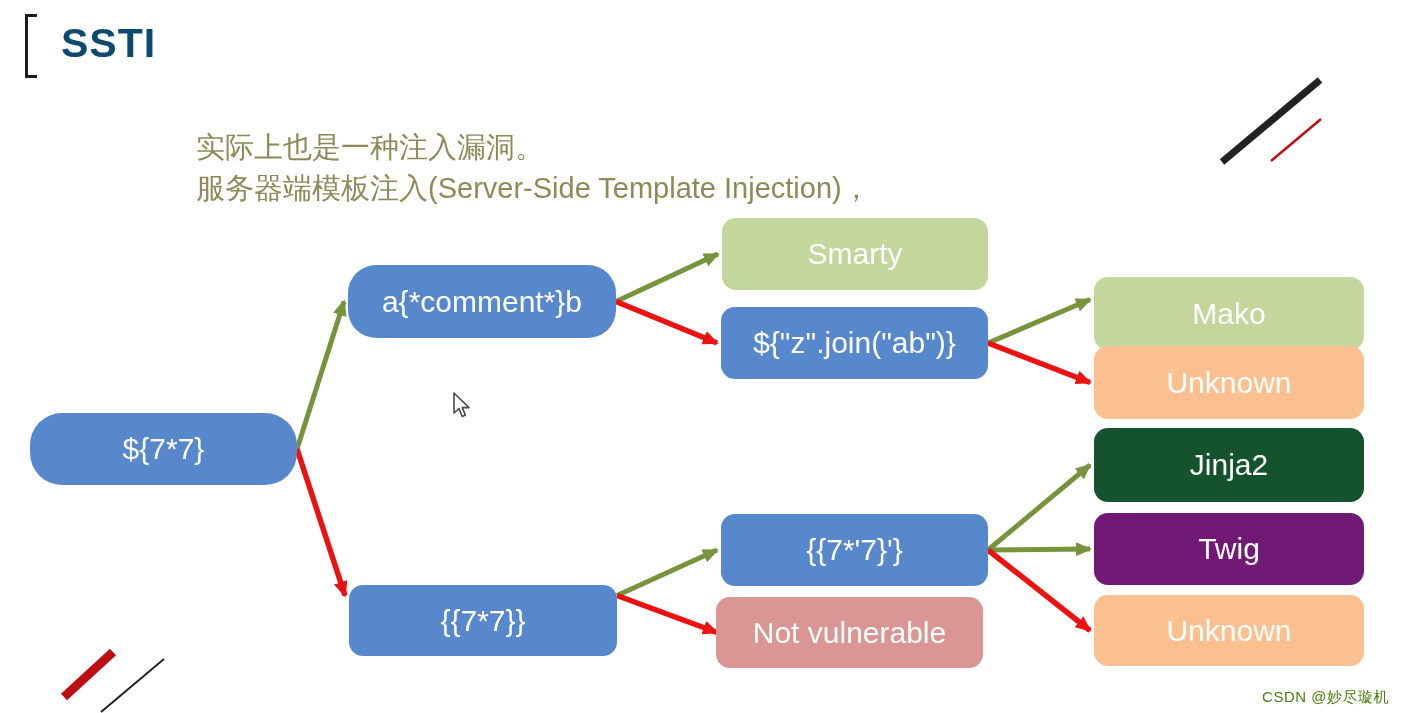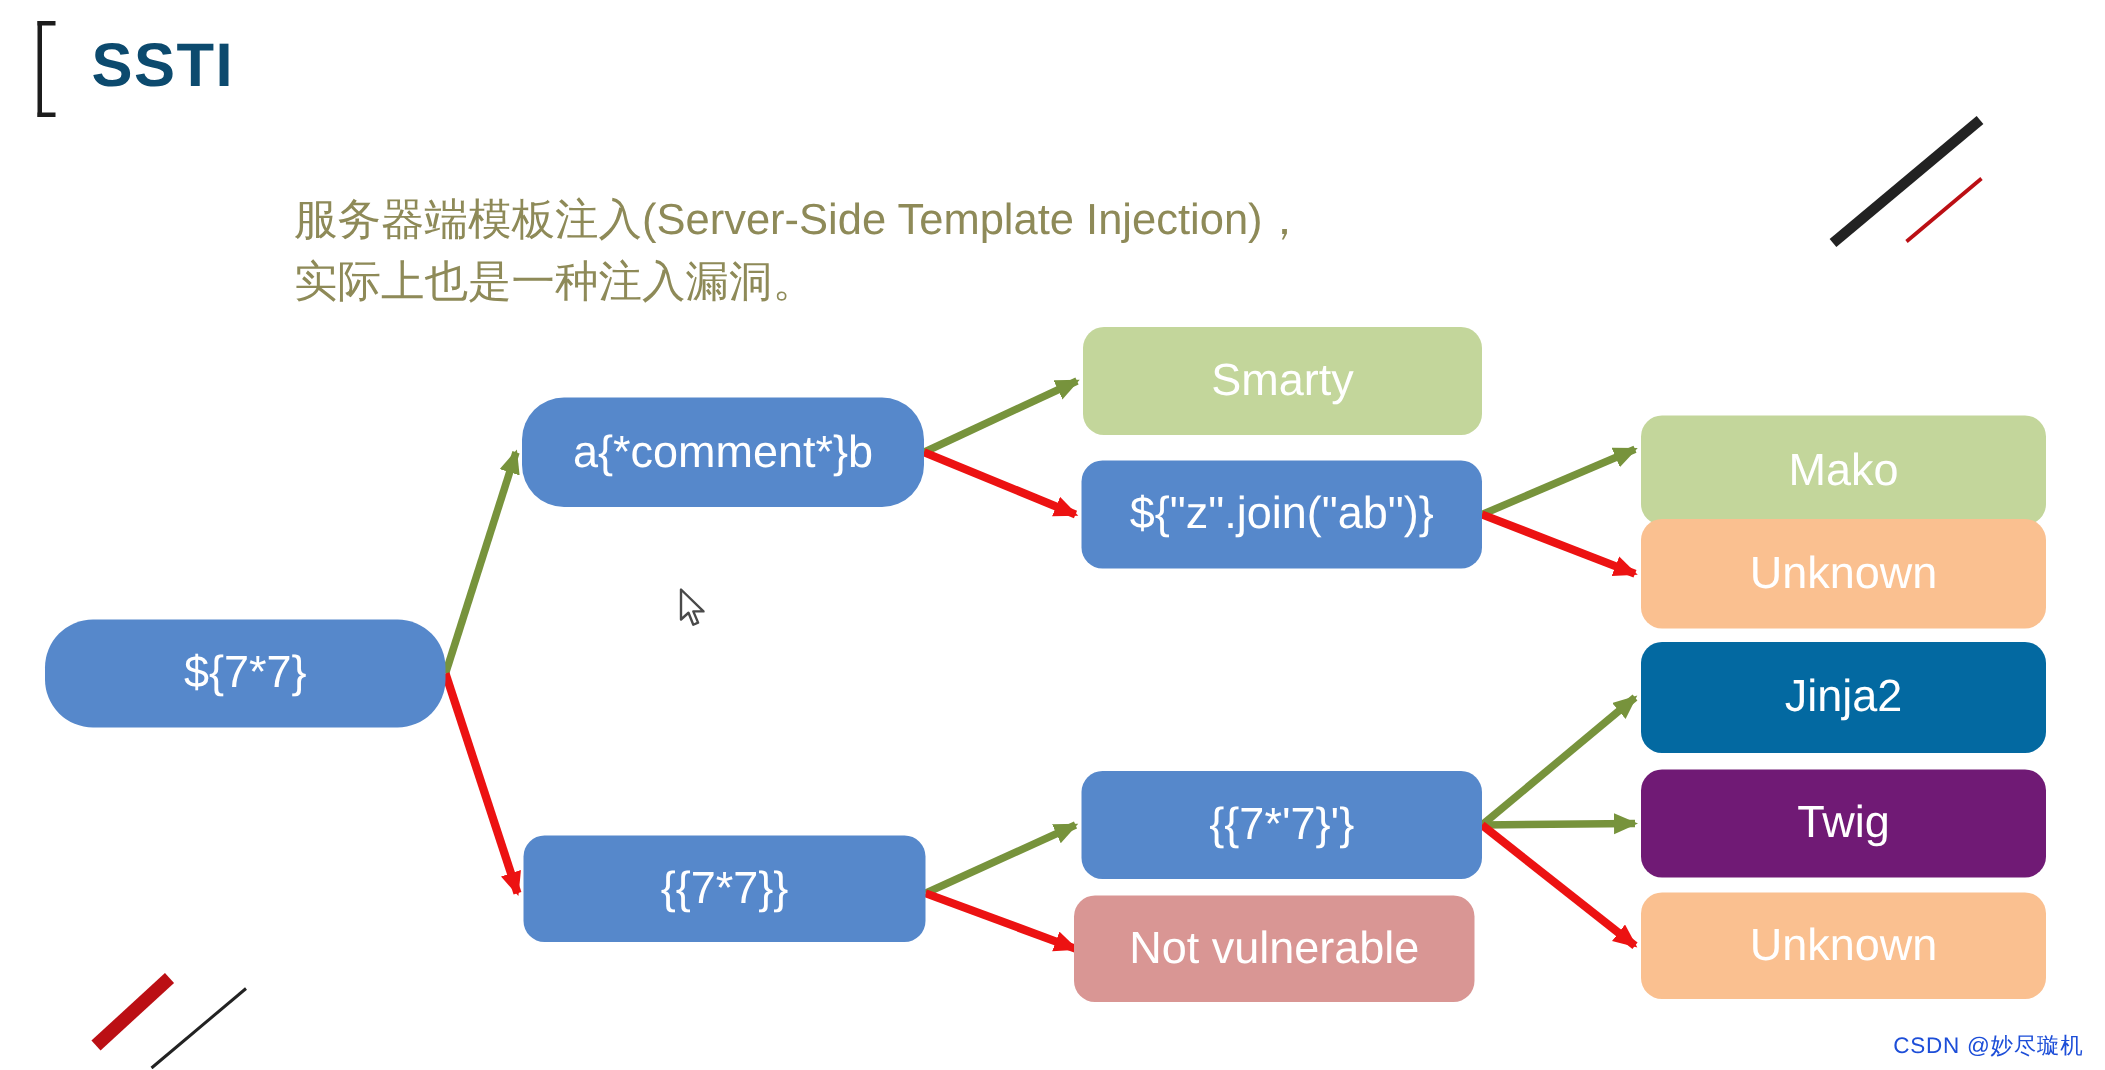--- a/index.html
+++ b/index.html
@@ -43,21 +43,21 @@
     align-items: center;
     justify-content: center;
     white-space: nowrap;
   }
   #n-root            { left: 30px;   top: 413px; width: 267px; height: 72px; border-radius: 32px; }
   #n-comment_test    { left: 348px;  top: 265px; width: 268px; height: 73px; border-radius: 28px; }
   #n-smarty          { left: 722px;  top: 218px; width: 266px; height: 72px; text-align: center; }
   #n-z_join          { left: 721px;  top: 307px; width: 267px; height: 72px; }
   #n-mako            { left: 1094px; top: 277px; width: 270px; height: 73px; }
   #n-unknown_top     { left: 1094px; top: 346px; width: 270px; height: 73px; }
-  #n-curly_test      { left: 349px;  top: 557px; width: 268px; height: 71px; }
+  #n-curly_test      { left: 349px;  top: 585px; width: 268px; height: 71px; }
   #n-quote_test      { left: 721px;  top: 514px; width: 267px; height: 72px; }
   #n-not_vulnerable  { left: 716px;  top: 597px; width: 267px; height: 71px; }
   #n-jinja2          { left: 1094px; top: 428px; width: 270px; height: 74px; }
   #n-twig            { left: 1094px; top: 513px; width: 270px; height: 72px; }
   #n-unknown_bottom  { left: 1094px; top: 595px; width: 270px; height: 71px; }
   #edges-svg, #decor-svg {
     position: absolute;
     left: 0; top: 0;
     width: 1403px; height: 713px;
     pointer-events: none;
@@ -75,22 +75,22 @@
 </style>
 </head>
 <body>
 
 <div class="slide">
 
   <div class="title-bracket"></div>
   <div class="page-title" style="color: #0c4a6e;">SSTI</div>
 
   <div class="description" style="color: rgb(142, 138, 88);">
+    <div>实际上也是一种注入漏洞。</div>
     <div>服务器端模板注入(Server-Side Template Injection)，</div>
-    <div>实际上也是一种注入漏洞。</div>
   </div>
 
   <svg id="edges-svg">
     <defs>
       <marker id="mk-success" markerUnits="userSpaceOnUse" markerWidth="18" markerHeight="16" refX="14" refY="7" orient="auto">
         <path d="M0,0 L16,7 L0,14 Z" fill="#77933c"></path>
       </marker>
       <marker id="mk-fail" markerUnits="userSpaceOnUse" markerWidth="18" markerHeight="16" refX="14" refY="7" orient="auto">
         <path d="M0,0 L16,7 L0,14 Z" fill="#ec1212"></path>
       </marker>
@@ -110,30 +110,30 @@
 
   <div class="node" id="n-root" style="background: rgb(86, 136, 203);">${7*7}</div>
   <div class="node" id="n-comment_test" style="background: rgb(86, 136, 203);">a{*comment*}b</div>
   <div class="node" id="n-smarty" style="background: rgb(195, 214, 155);">Smarty</div>
   <div class="node" id="n-z_join" style="background: rgb(86, 136, 203);">${"z".join("ab")}</div>
   <div class="node" id="n-mako" style="background: rgb(195, 214, 155);">Mako</div>
   <div class="node" id="n-unknown_top" style="background: rgb(250, 192, 144);">Unknown</div>
   <div class="node" id="n-curly_test" style="background: rgb(86, 136, 203);">{{7*7}}</div>
   <div class="node" id="n-quote_test" style="background: rgb(86, 136, 203);">{{7*'7}'}</div>
   <div class="node" id="n-not_vulnerable" style="background: rgb(217, 150, 148);">Not vulnerable</div>
-  <div class="node" id="n-jinja2" style="background: #0369a1;">Jinja2</div>
+  <div class="node" id="n-jinja2" style="background: #14532d;">Jinja2</div>
   <div class="node" id="n-twig" style="background: #701a75;">Twig</div>
   <div class="node" id="n-unknown_bottom" style="background: rgb(250, 192, 144);">Unknown</div>
 
   <svg id="decor-svg">
     <line x1="1222" y1="162" x2="1320" y2="80" stroke-width="7" style="stroke: rgb(34, 34, 34);"></line>
     <line x1="1271" y1="161" x2="1321" y2="119" stroke-width="2.5" style="stroke: rgb(187, 15, 20);"></line>
     <line x1="64" y1="697" x2="113" y2="652" stroke-width="9" style="stroke: rgb(187, 15, 20);"></line>
     <line x1="101" y1="712" x2="164" y2="659" stroke-width="2" style="stroke: rgb(34, 34, 34);"></line>
   </svg>
 
   <svg class="cursor" width="24" height="30" viewBox="0 0 24 30">
     <path d="M5,2 L5,22 L10,17.5 L13.2,25.5 L16.4,24.1 L13.2,16.6 L20,16.6 Z" fill="#ffffff" stroke="#4a4a4a" stroke-width="1.6" stroke-linejoin="round"></path>
   </svg>
 
-  <div class="watermark" style="color: #1d4ed8;">CSDN @妙尽璇机</div>
+  <div class="watermark" style="color: #4d7c0f;">CSDN @妙尽璇机</div>
 
 </div>
 
 </body></html>

